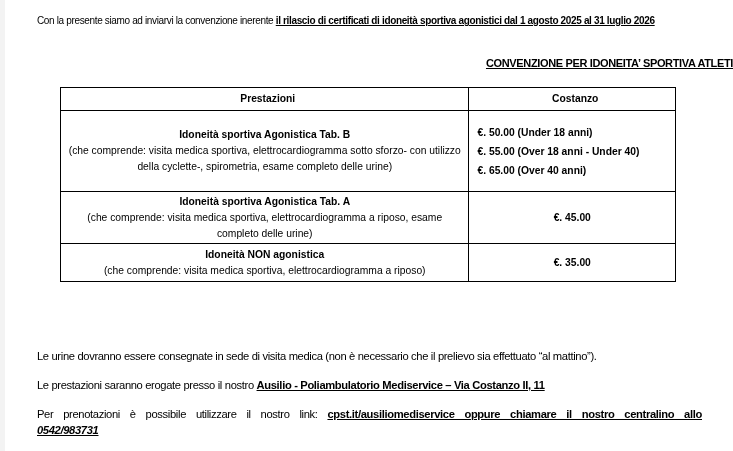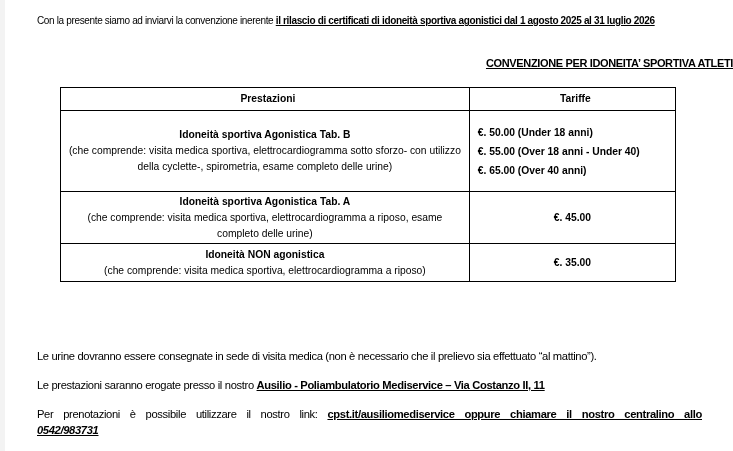--- a/index.html
+++ b/index.html
@@ -52,21 +52,21 @@
 <div class="intro narrow">
   <span>Con la presente  siamo ad inviarvi la convenzione inerente </span><span class="u">il rilascio di certificati di idoneità sportiva agonistici dal 1 agosto 2025 al 31 luglio 2026</span>
 </div>
 
 <div class="heading narrow">CONVENZIONE PER IDONEITA’ SPORTIVA ATLETI</div>
 
 <table class="tariff">
   <tbody>
       <tr>
     <th class="col-prest">Prestazioni</th>
-    <th class="col-tar">Tariffe</th>
+    <th class="col-tar">Costanzo</th>
   </tr>
   <tr class="row-b">
     <td class="col-prest">
       <span class="svc-name">Idoneità sportiva Agonistica Tab. B</span>
       <span class="svc-desc">(che comprende: visita medica sportiva, elettrocardiogramma sotto sforzo- con utilizzo della cyclette-, spirometria, esame completo delle urine)</span>
     </td>
     <td class="col-tar price-list">
       <div>€. 50.00 (Under 18 anni)</div>
       <div>€. 55.00 (Over 18 anni -  Under 40)</div>
       <div>€. 65.00 (Over 40 anni)</div>

